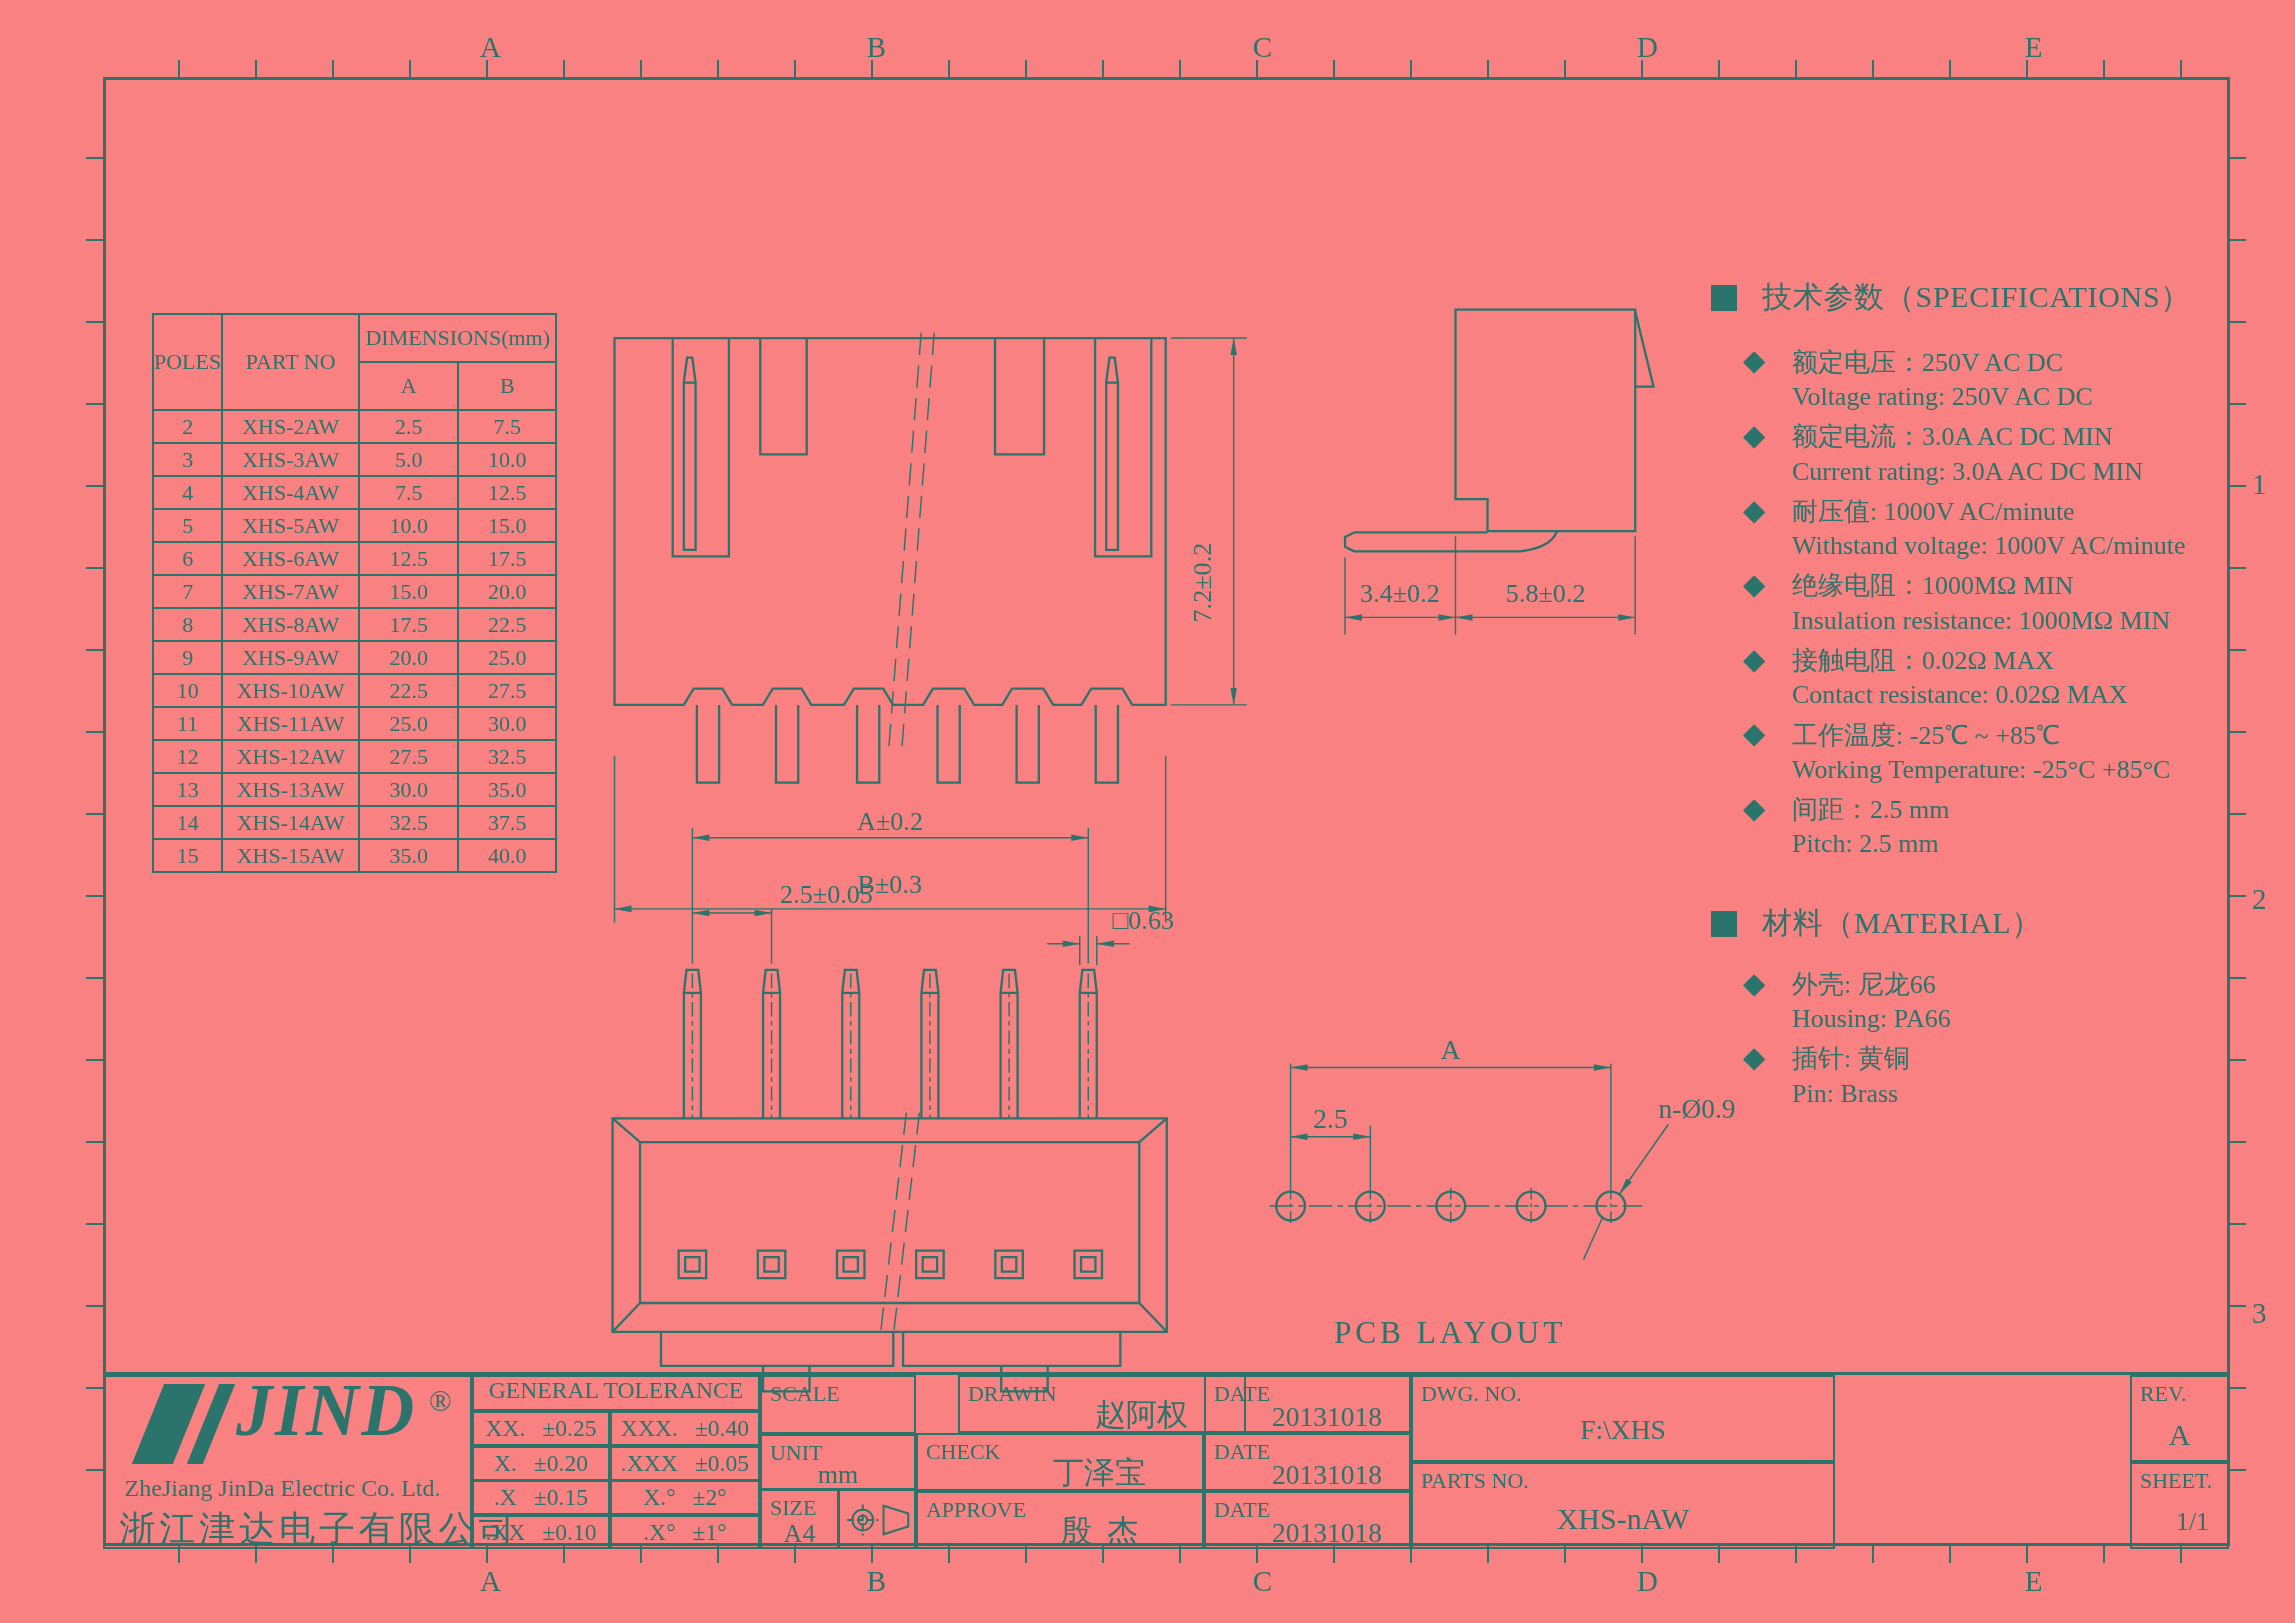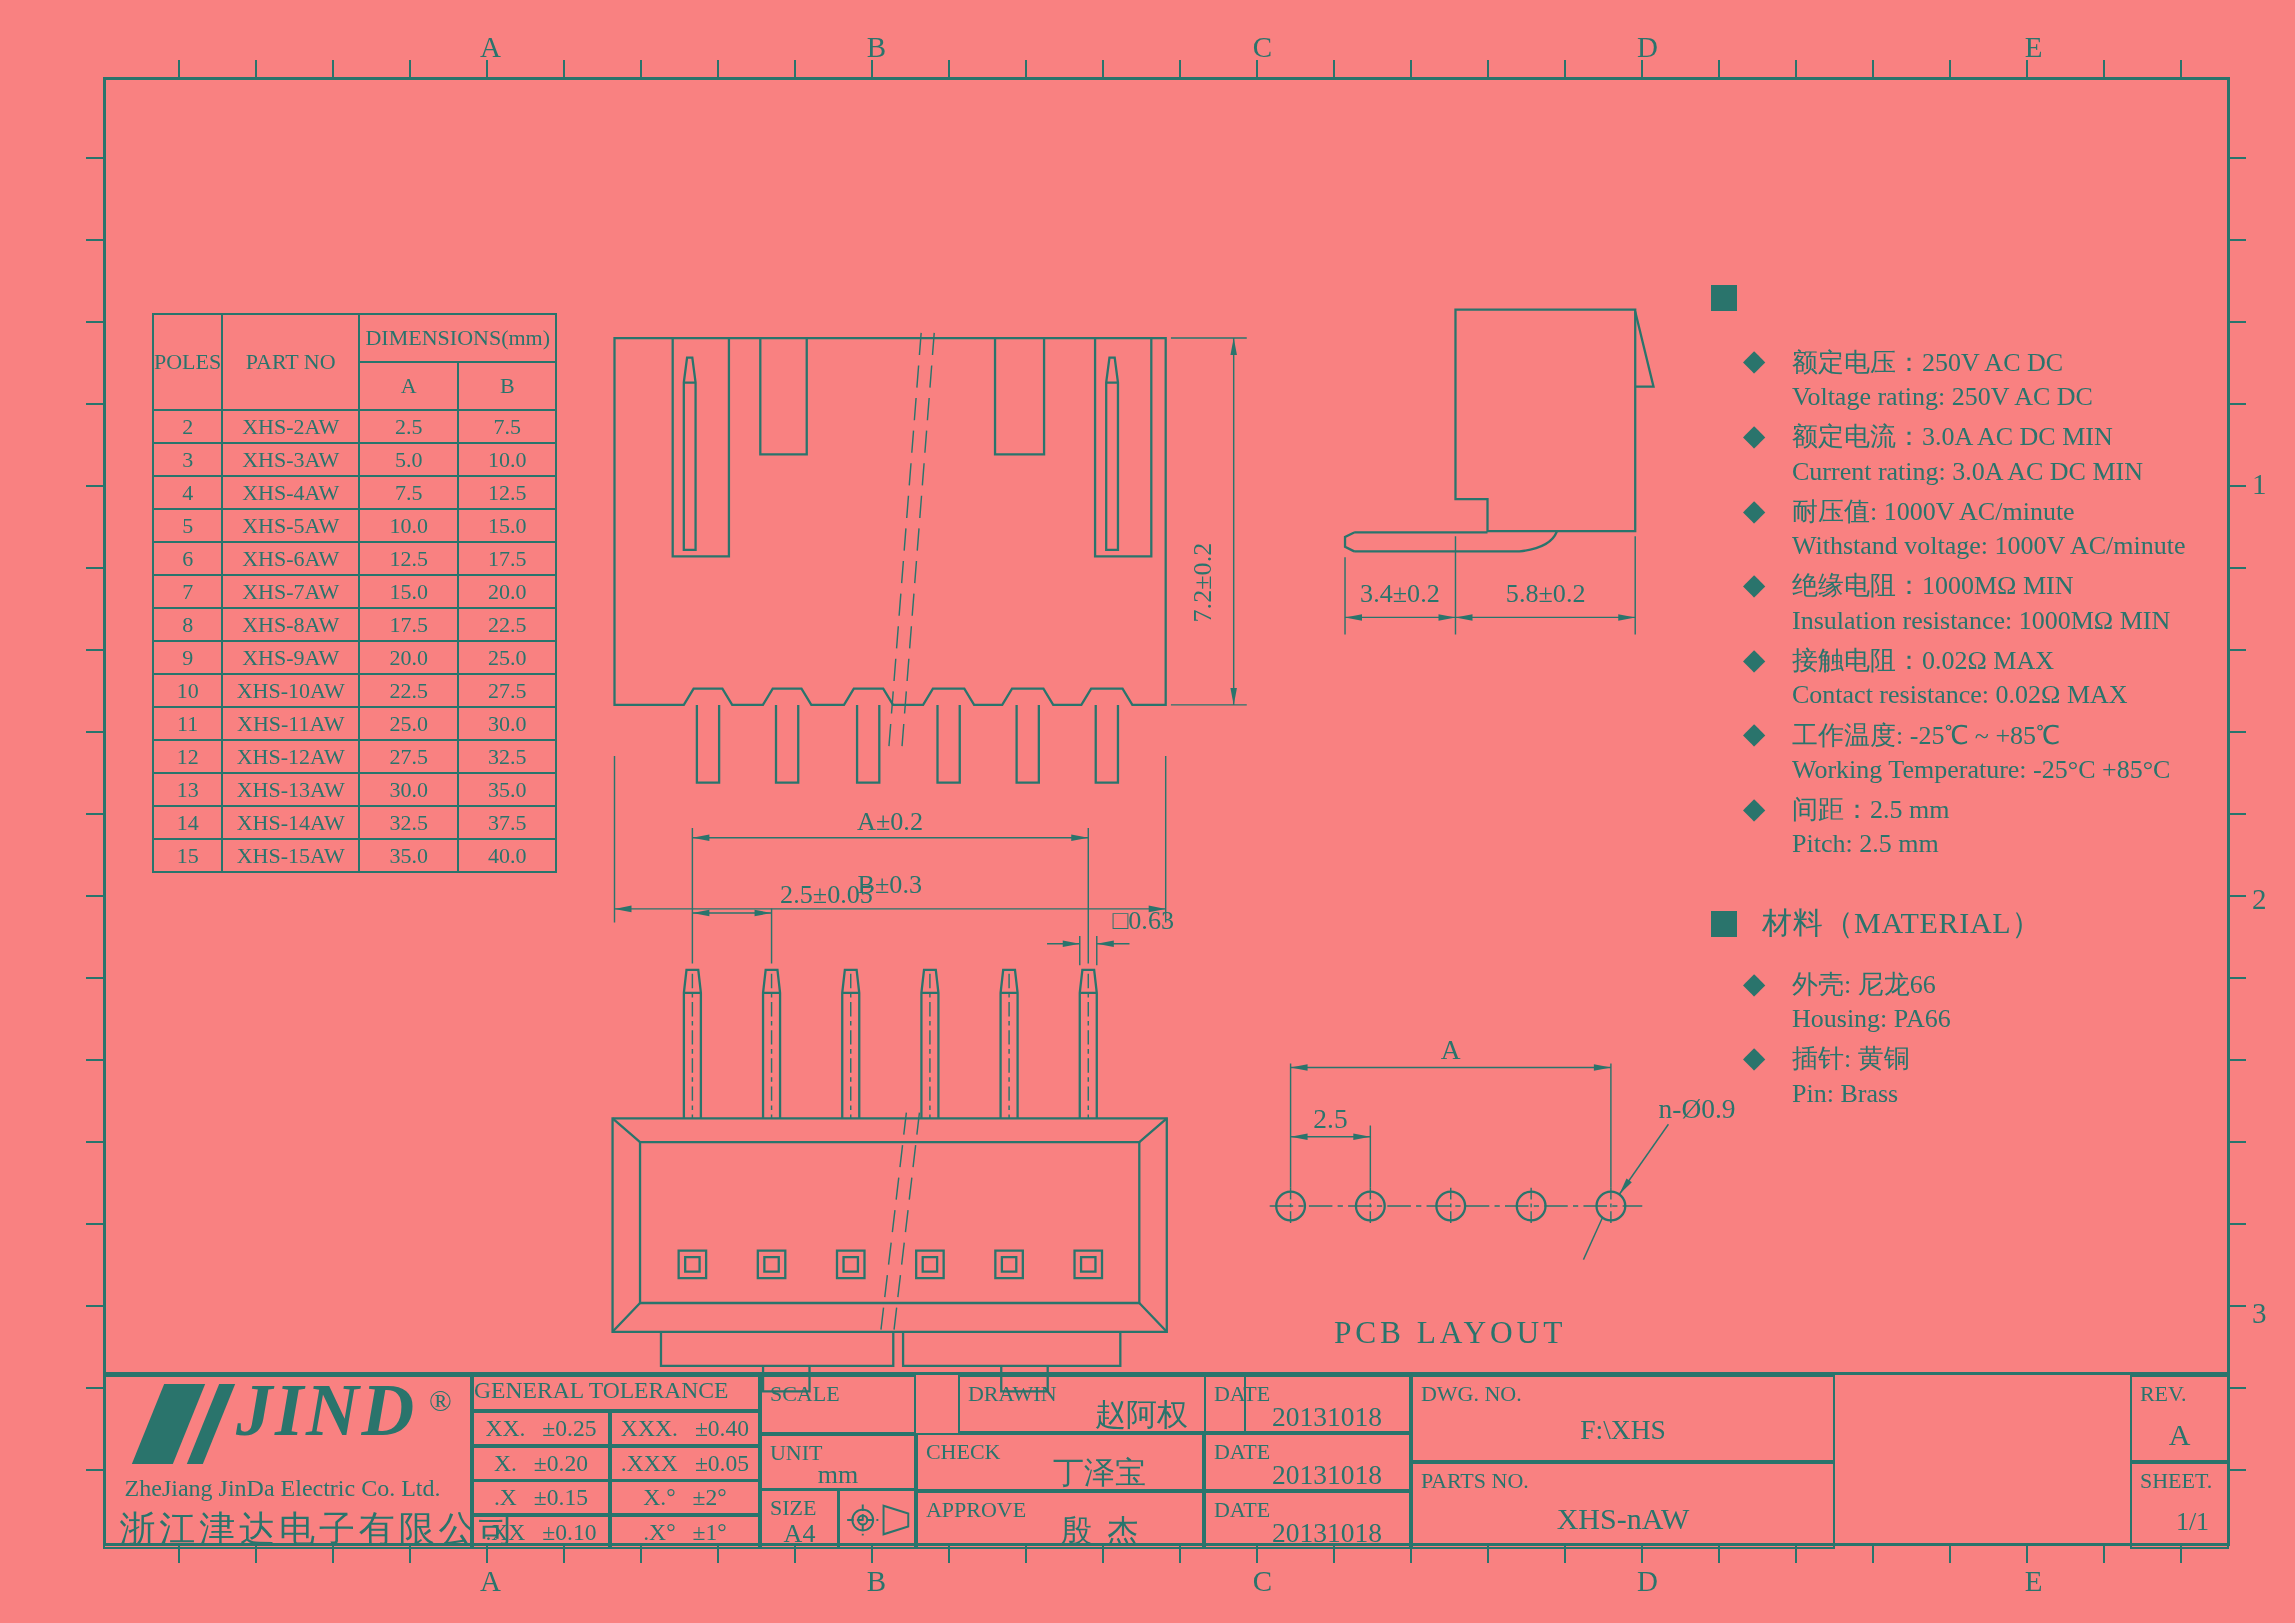--- a/index.html
+++ b/index.html
@@ -277,20 +277,21 @@
       <line x1="600" y1="158" x2="525" y2="265" marker-end="url(#arC)"></line>
       <line x1="499" y1="301" x2="470" y2="365"></line>
     </g>
     <text x="267" y="58" font-size="42" text-anchor="middle">A</text>
     <text x="83" y="164" font-size="42" text-anchor="middle">2.5</text>
     <text x="585" y="148" font-size="42" text-anchor="start">n-Ø0.9</text>
     <text x="266" y="492" font-size="48" letter-spacing="6" text-anchor="middle">PCB LAYOUT</text>
   </svg>
 
   <div class="abs sqbul" style="left:1711px;top:285px;"></div>
+  <span class="abs stitle" style="left:1762px;top:277px;">技术参数（SPECIFICATIONS）</span>
 
   <span class="abs dia" style="left:1743px;top:343px;">◆</span>
   <span class="abs sline" style="left:1792px;top:345px;">额定电压：250V AC DC</span>
   <span class="abs sline" style="left:1792px;top:382px;">Voltage rating: 250V AC DC</span>
 
   <span class="abs dia" style="left:1743px;top:418px;">◆</span>
   <span class="abs sline" style="left:1792px;top:419px;">额定电流：3.0A AC DC  MIN</span>
   <span class="abs sline" style="left:1792px;top:457px;">Current rating: 3.0A  AC DC  MIN</span>
 
   <span class="abs dia" style="left:1743px;top:493px;">◆</span>
@@ -328,21 +329,21 @@
 
     <div class="cell" style="left:0;top:0;width:369px;height:174px;">
       <div class="lm" style="left:43px;top:6.5px;width:41px;height:80px;"></div>
       <div class="lm" style="left:98px;top:6.5px;width:15.7px;height:80px;"></div>
       <span class="abs" style="left:131px;top:-7.9px;font-size:73px;font-weight:bold;font-style:italic;letter-spacing:2.6px;">JIND</span>
       <span class="abs" style="left:324px;top:6.5px;font-size:30px;">®</span>
       <span class="abs" style="left:19.6px;top:98px;font-size:24px;white-space:nowrap;">ZheJiang JinDa Electric Co. Ltd.</span>
       <span class="abs" style="left:14.4px;top:128px;font-size:36px;letter-spacing:3.9px;white-space:nowrap;text-decoration:underline;">浙江津达电子有限公司</span>
     </div>
 
-    <div class="cell" style="left:369px;top:0;width:288px;height:36px;font-size:23.6px;"><span>GENERAL  TOLERANCE</span></div>
+    <div class="cell" style="left:369px;top:0;width:288px;height:36px;text-align:center;font-size:23.6px;"><span>GENERAL  TOLERANCE</span></div>
     <div class="cell" style="left:369px;top:36px;width:138px;height:35px;">
         <div class="tolrow">
           <span>XX.</span>
           <span>±0.25</span>
         </div>
       </div>
     <div class="cell" style="left:507px;top:36px;width:150px;height:35px;">
         <div class="tolrow">
           <span>XXX.</span>
           <span>±0.40</span>

